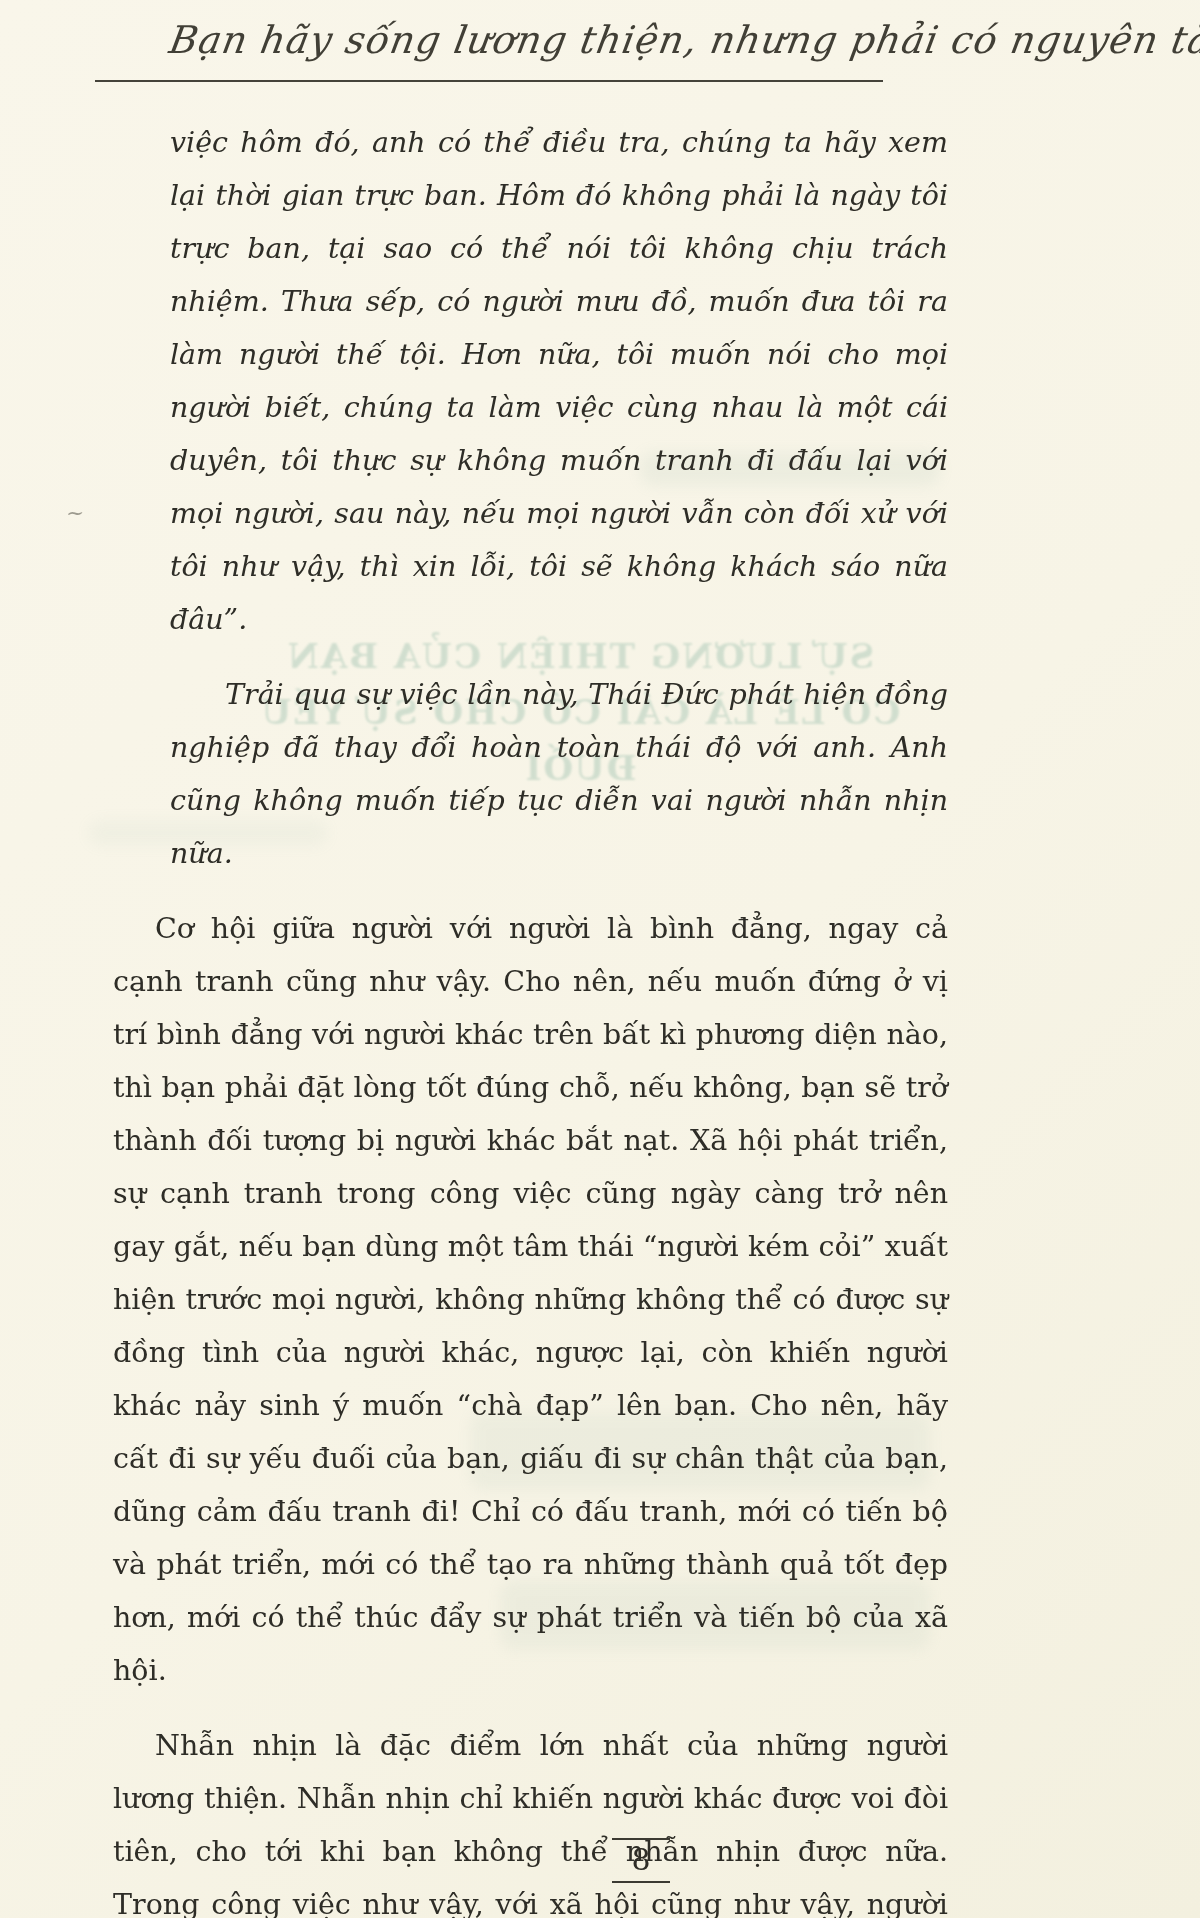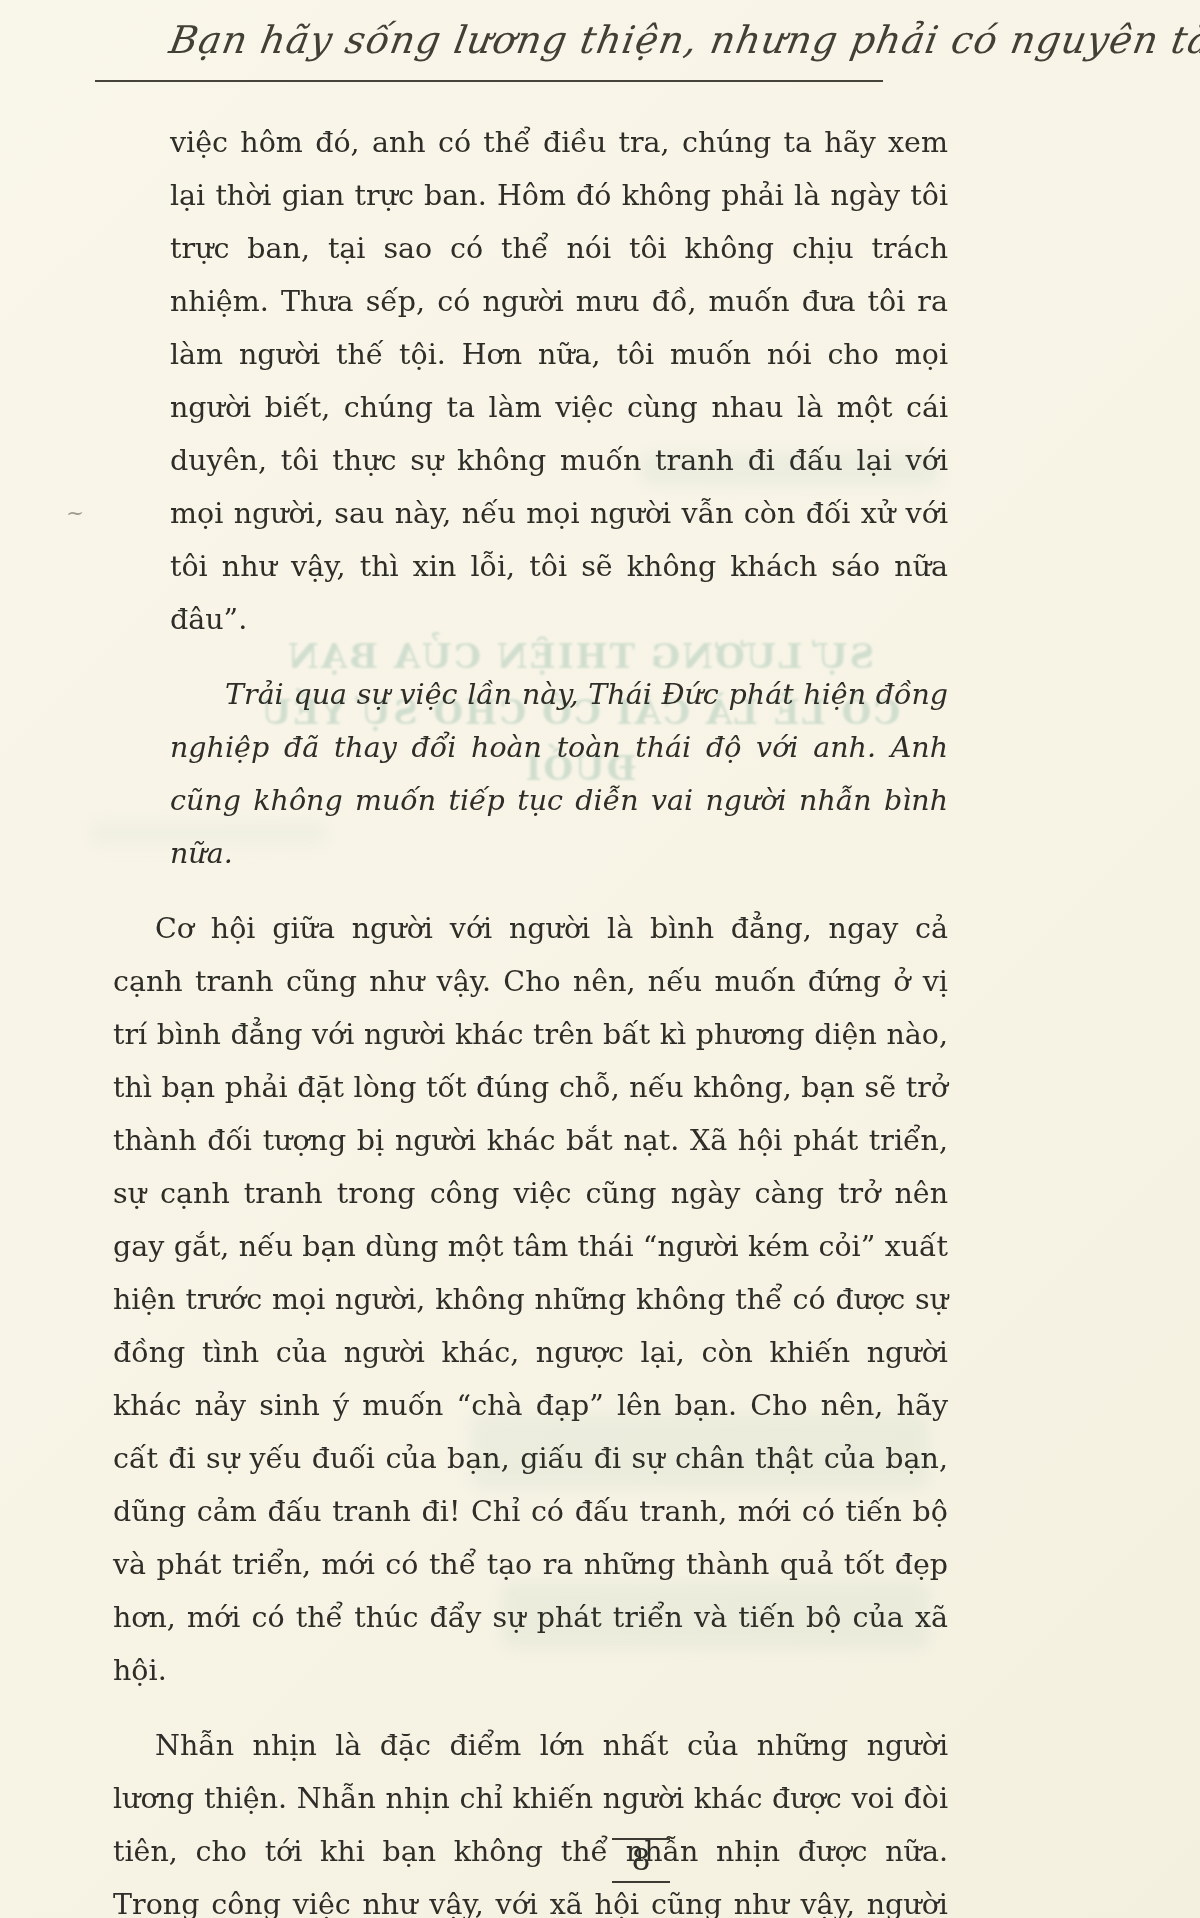--- a/index.html
+++ b/index.html
@@ -35,20 +35,21 @@
   
   .text-column {
     position: absolute;
     left: 113px; top: 116px; width: 835px;
     font-size: 28.5px;
     line-height: 53px;
     color: #2e2d27;
     text-align: justify;
   }
   .p-quote {
+    font-style: italic;
     margin: 0 0 0 57px;
   }
   .p-quote-indent {
     font-style: italic;
     margin: 22px 0 0 57px;
     text-indent: 55px;
   }
   .p-body {
     margin: 22px 0 0 0;
     text-indent: 42px;
@@ -111,20 +112,20 @@
     <div>SỰ LƯƠNG THIỆN CỦA BẠN</div>
     <div>CÓ LẼ LÀ CÁI CỚ CHO SỰ YẾU ĐUỐI</div>
   </div>
   <div class="margin-mark">~</div>
 
   <div class="running-header">Bạn hãy sống lương thiện, nhưng phải có nguyên tắc</div>
   <div class="header-rule"></div>
 
   <div class="text-column">
     <p class="p-quote">việc hôm đó, anh có thể điều tra, chúng ta hãy xem lại thời gian trực ban. Hôm đó không phải là ngày tôi trực ban, tại sao có thể nói tôi không chịu trách nhiệm. Thưa sếp, có người mưu đồ, muốn đưa tôi ra làm người thế tội. Hơn nữa, tôi muốn nói cho mọi người biết, chúng ta làm việc cùng nhau là một cái duyên, tôi thực sự không muốn tranh đi đấu lại với mọi người, sau này, nếu mọi người vẫn còn đối xử với tôi như vậy, thì xin lỗi, tôi sẽ không khách sáo nữa đâu”.</p>
-    <p class="p-quote-indent">Trải qua sự việc lần này, Thái Đức phát hiện đồng nghiệp đã thay đổi hoàn toàn thái độ với anh. Anh cũng không muốn tiếp tục diễn vai người nhẫn bình nữa.</p>
+    <p class="p-quote-indent">Trải qua sự việc lần này, Thái Đức phát hiện đồng nghiệp đã thay đổi hoàn toàn thái độ với anh. Anh cũng không muốn tiếp tục diễn vai người nhẫn nhịn nữa.</p>
     <p class="p-body">Cơ hội giữa người với người là bình đẳng, ngay cả cạnh tranh cũng như vậy. Cho nên, nếu muốn đứng ở vị trí bình đẳng với người khác trên bất kì phương diện nào, thì bạn phải đặt lòng tốt đúng chỗ, nếu không, bạn sẽ trở thành đối tượng bị người khác bắt nạt. Xã hội phát triển, sự cạnh tranh trong công việc cũng ngày càng trở nên gay gắt, nếu bạn dùng một tâm thái “người kém cỏi” xuất hiện trước mọi người, không những không thể có được sự đồng tình của người khác, ngược lại, còn khiến người khác nảy sinh ý muốn “chà đạp” lên bạn. Cho nên, hãy cất đi sự yếu đuối của bạn, giấu đi sự chân thật của bạn, dũng cảm đấu tranh đi! Chỉ có đấu tranh, mới có tiến bộ và phát triển, mới có thể tạo ra những thành quả tốt đẹp hơn, mới có thể thúc đẩy sự phát triển và tiến bộ của xã hội.</p>
     <p class="p-body">Nhẫn nhịn là đặc điểm lớn nhất của những người lương thiện. Nhẫn nhịn chỉ khiến người khác được voi đòi tiên, cho tới khi bạn không thể nhẫn nhịn được nữa. Trong công việc như vậy, với xã hội cũng như vậy, người lương thiện luôn là người bị thiệt thòi. Nhẫn nhịn không phải là biện pháp tốt nhất, cách tồn tại trong xã hội là dũng cảm đối diện, bắt đầu làm từ những việc nhỏ nhất, nắm vững nguyên tắc, kiên trì làm theo chân lý, từ chối sự xấu xa, đừng để người</p>
   </div>
 
   <div class="folio">8</div>
 
 </div>
 
 </body></html>

